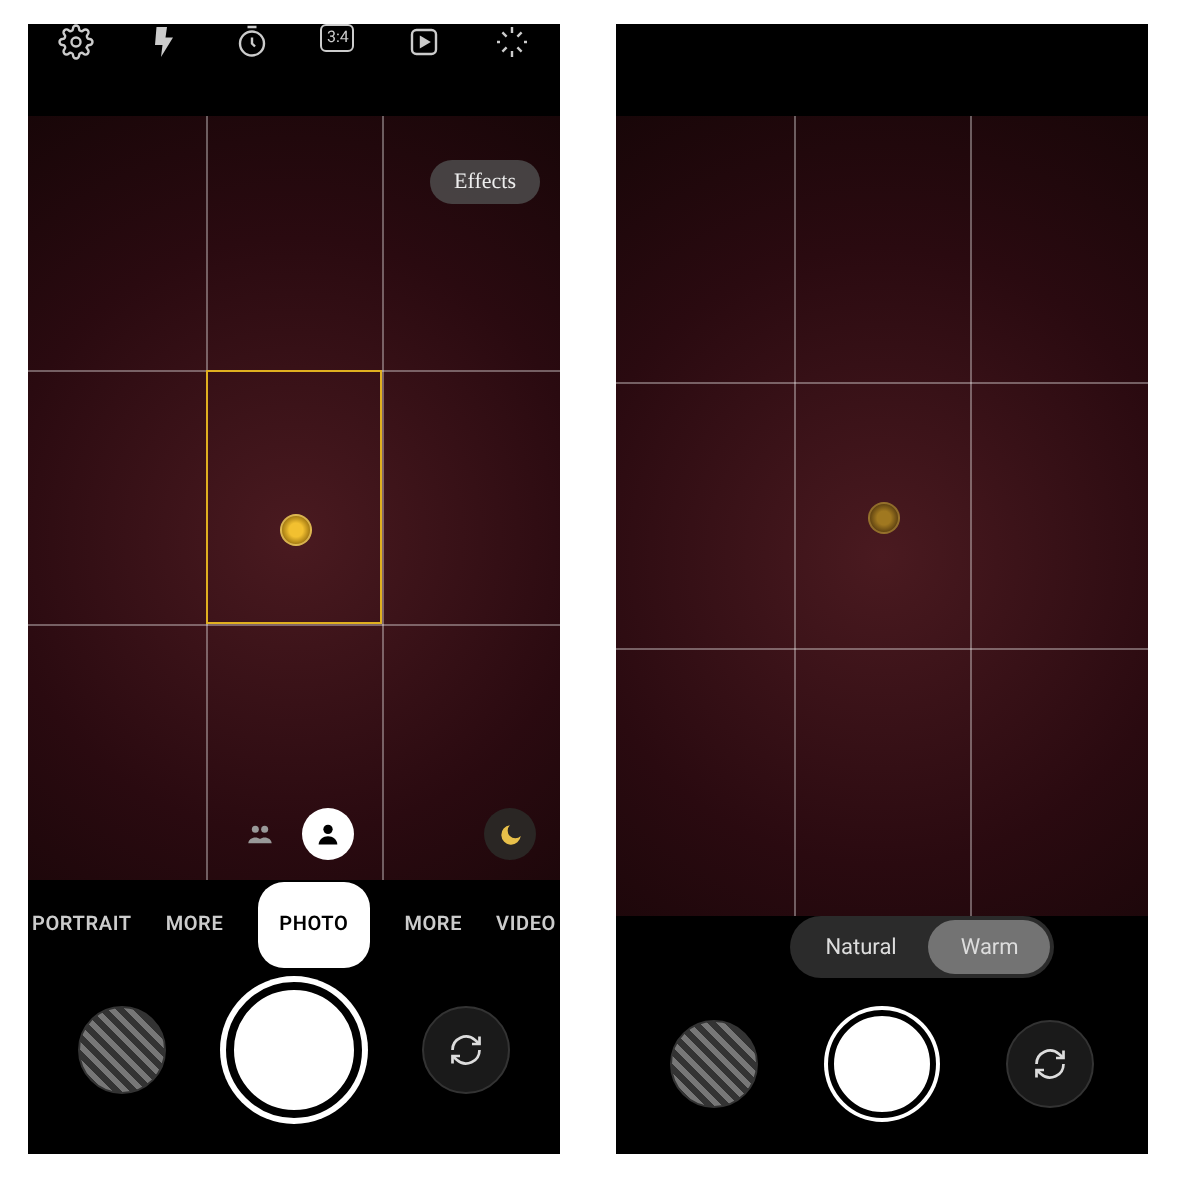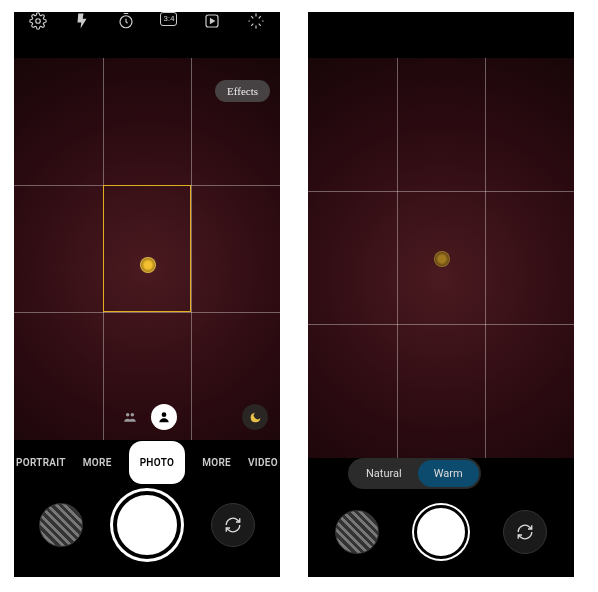--- a/index.html
+++ b/index.html
@@ -153,36 +153,37 @@
     color:#000;
     padding:16px 11px;
     border-radius:13px;
   }
   
   .tone-strip {
     position:absolute;
     top: 446px;
     left:0; right:0;
     display:flex;
+    justify-content:center;
     margin-left:40px;
   }
   .tone-track {
     display:flex;
     background:#2b2b2b;
     border-radius:18px;
     padding:2px;
   }
   .tone-opt {
     font-size:11px;
     color:#ddd;
     padding:7px 16px;
     border-radius:15px;
     cursor:pointer;
   }
-  .tone-opt.active { background:#0c4a6e; }
+  .tone-opt.active { background:#737373; }
   
   .bottom-controls {
     position:absolute;
     bottom: 18px;
     left:0; right:0;
     display:flex;
     align-items:center;
     justify-content:space-around;
     padding:0 10px;
   }

